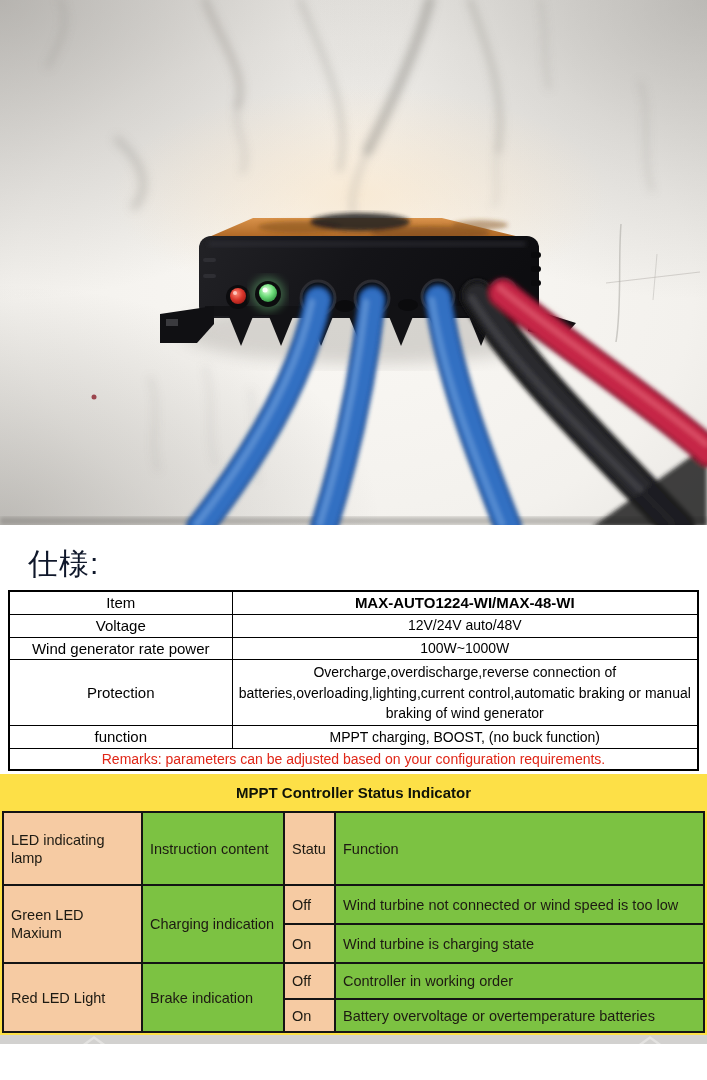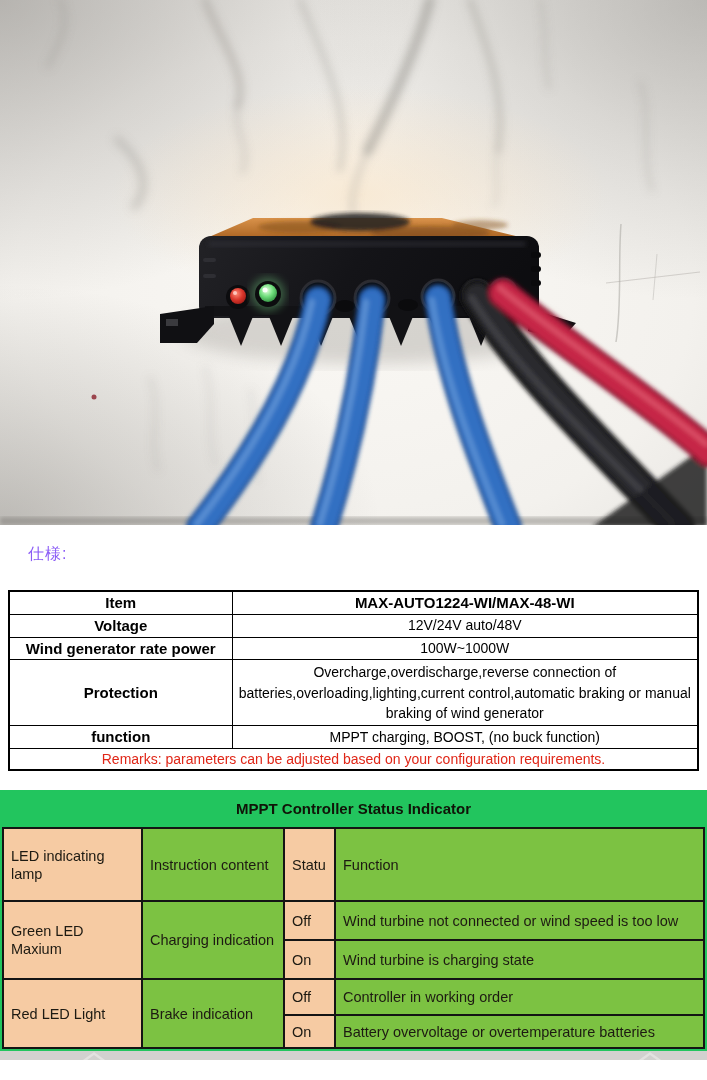--- a/index.html
+++ b/index.html
@@ -9,42 +9,42 @@
     background:#ffffff;
     font-family:"Liberation Sans", sans-serif;
   }
   
   .photo { position:relative; width:707px; height:525px; background:#edebe8; }
   .photo svg { display:block; }
 
   
   .jp-label {
     margin:19px 0 0 28px; height:32px;
-    font-size:16px; color:#8b5cf6; letter-spacing:1px;
+    font-size:30px; color:#0f172a; letter-spacing:1px;
   }
   table.spec {
     border-collapse:collapse; table-layout:fixed;
     margin:14px 0 0 8px; width:691px;
     border:2px solid #000;
   }
   .spec td {
     border:1px solid #000; padding:0 4px;
     font-size:14px; color:#000; text-align:center; vertical-align:middle;
     line-height:1.45;
   }
-  .spec td.lbl { font-weight:bold; font-size:15px; width:223px; }
+  .spec td.lbl { font-weight:normal; font-size:15px; width:223px; }
   .spec tr.r  { height:22px; }
   .spec tr.p  { height:66px; }
   .spec tr.fn { height:22px; }
   .spec tr.rm { height:21px;margin-top:8px; }
   .spec .vbold { font-weight:bold; font-size:15px; }
   .spec tr.rm td { color:#e02617; font-size:14px; }
 
   
-  .mppt { margin-top:19px; background:#22c55e; padding:0 2px 2px 2px; }
+  .mppt { margin-top:3px; background:#fde047; padding:0 2px 2px 2px; }
   .mppt-title {
     height:37px; display:flex; align-items:center; justify-content:center;
     font-weight:bold; font-size:15px; color:#101408;
   }
   table.mtab {
     border-collapse:collapse; table-layout:fixed; width:703px;
     border:2px solid #141414;
   }
   .mtab td {
     border:2px solid #141414; padding:0 7px;

